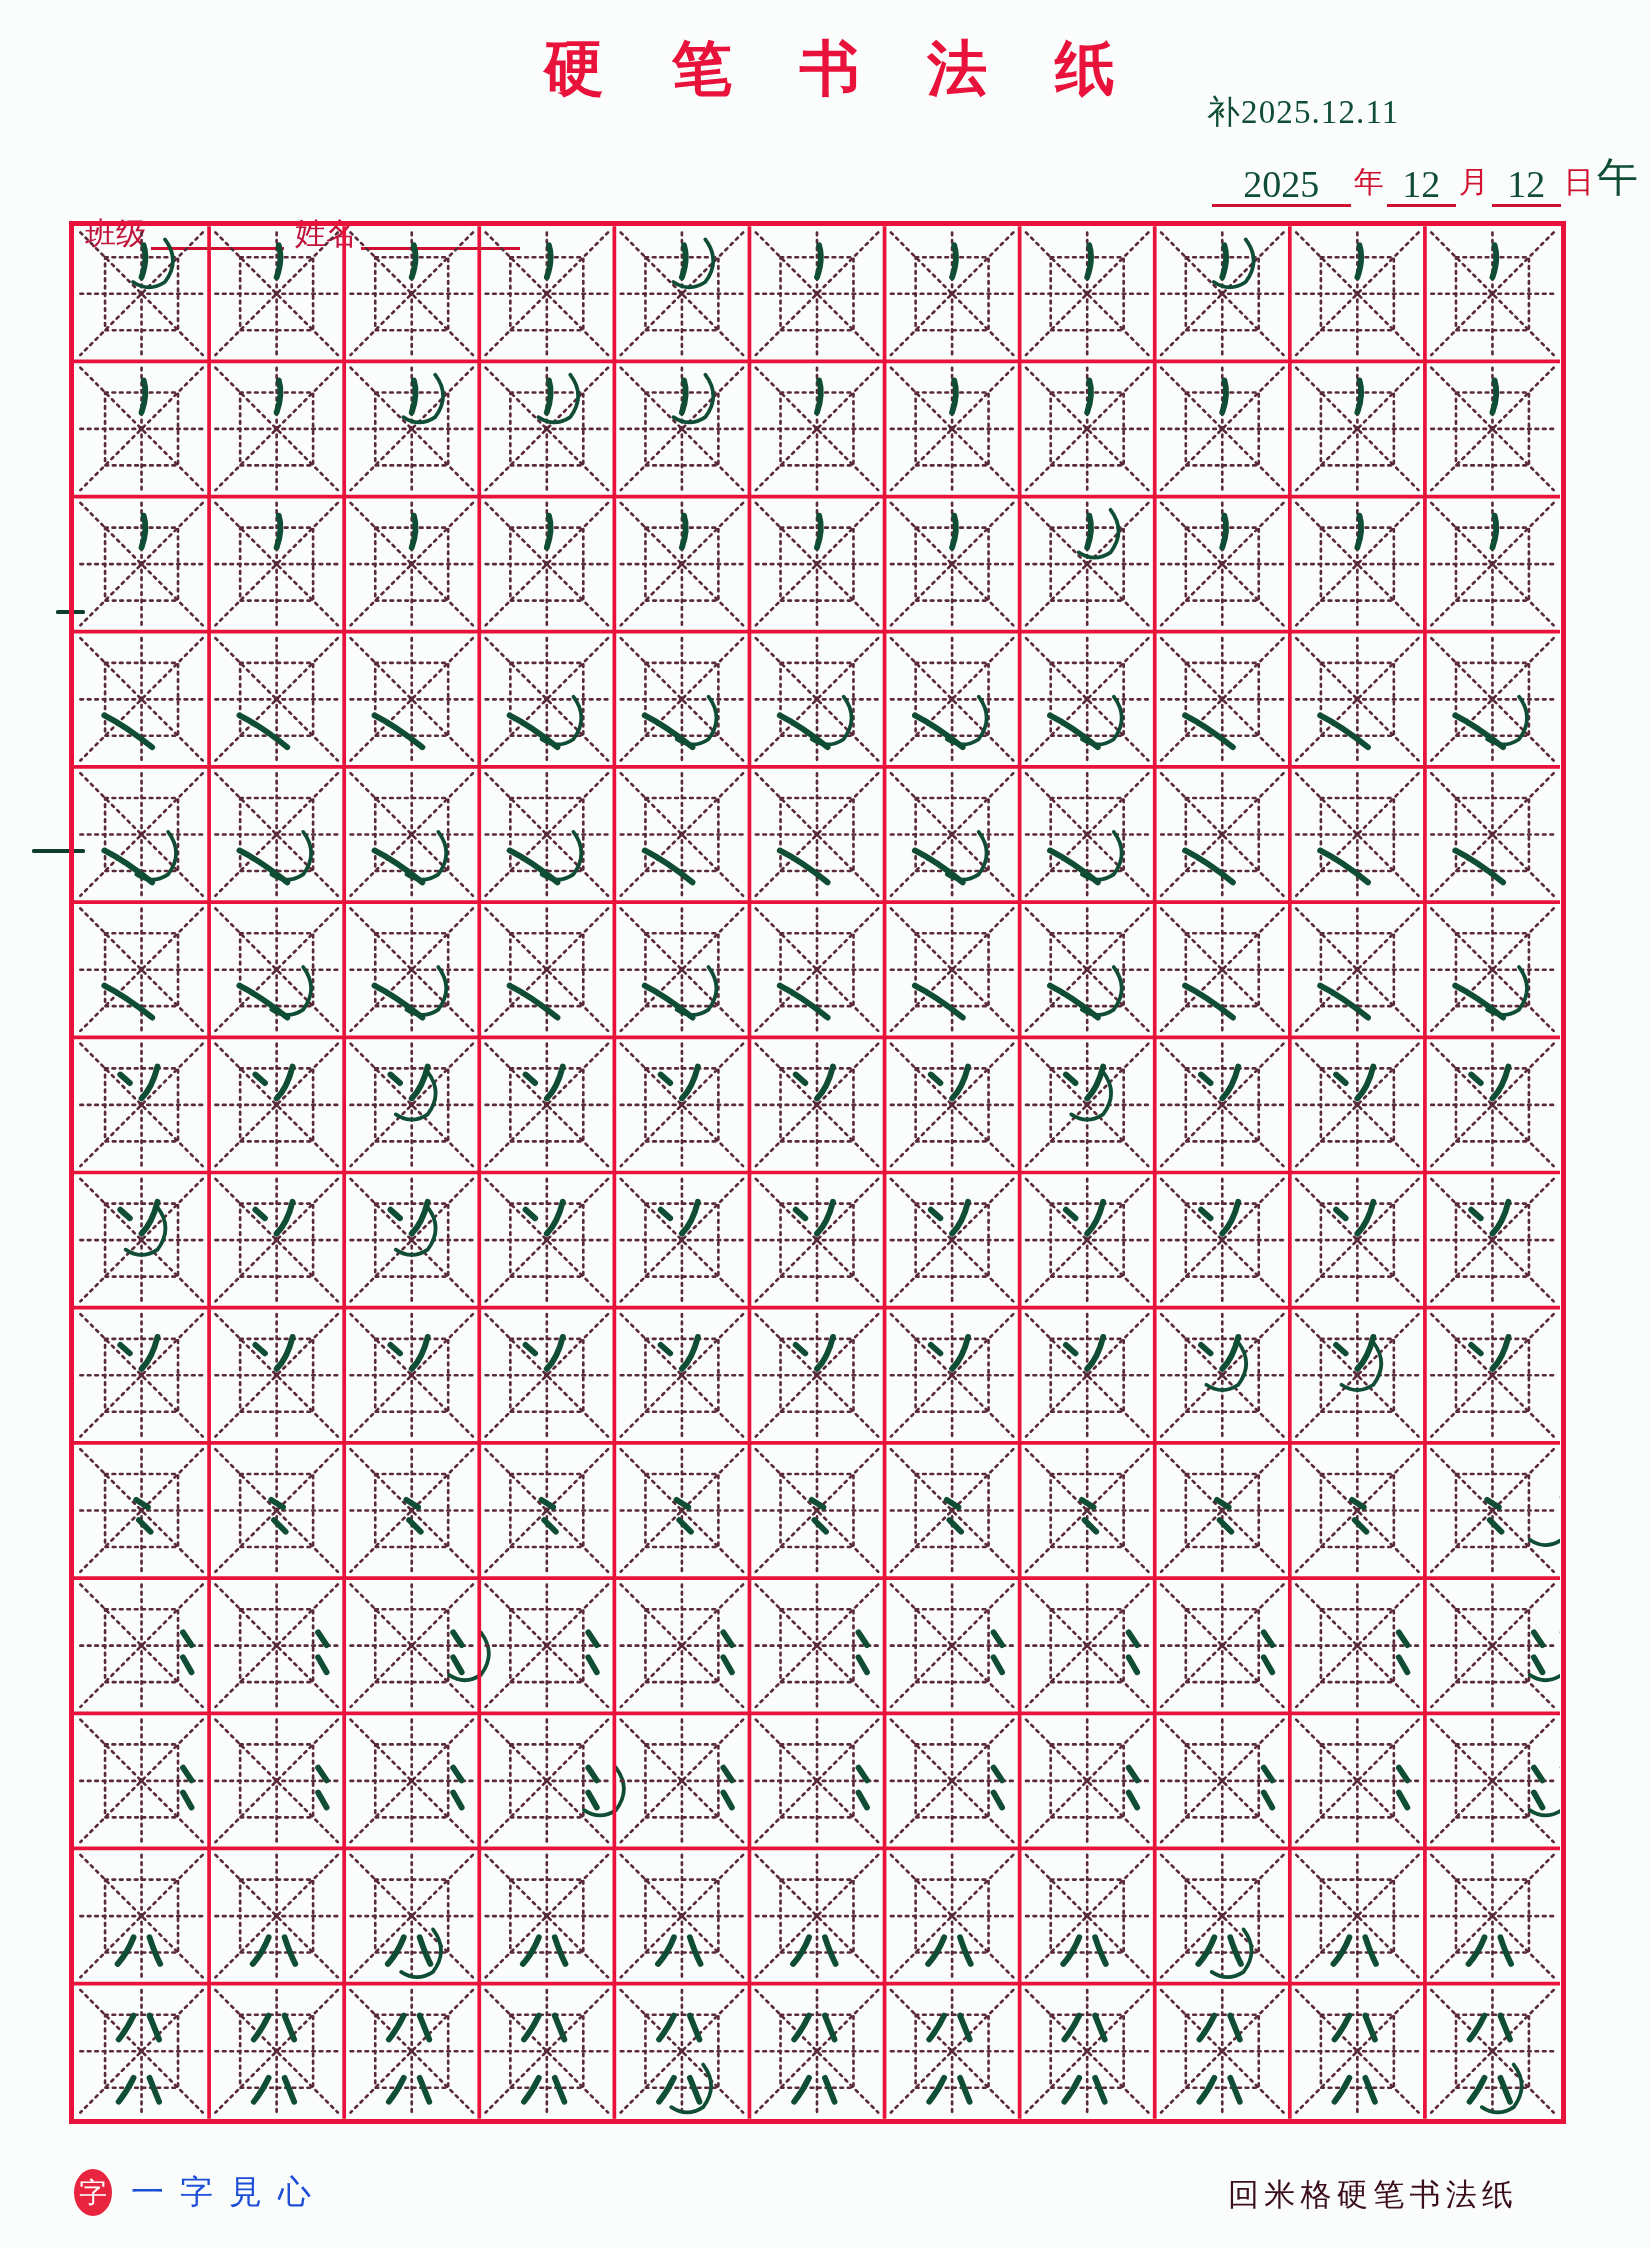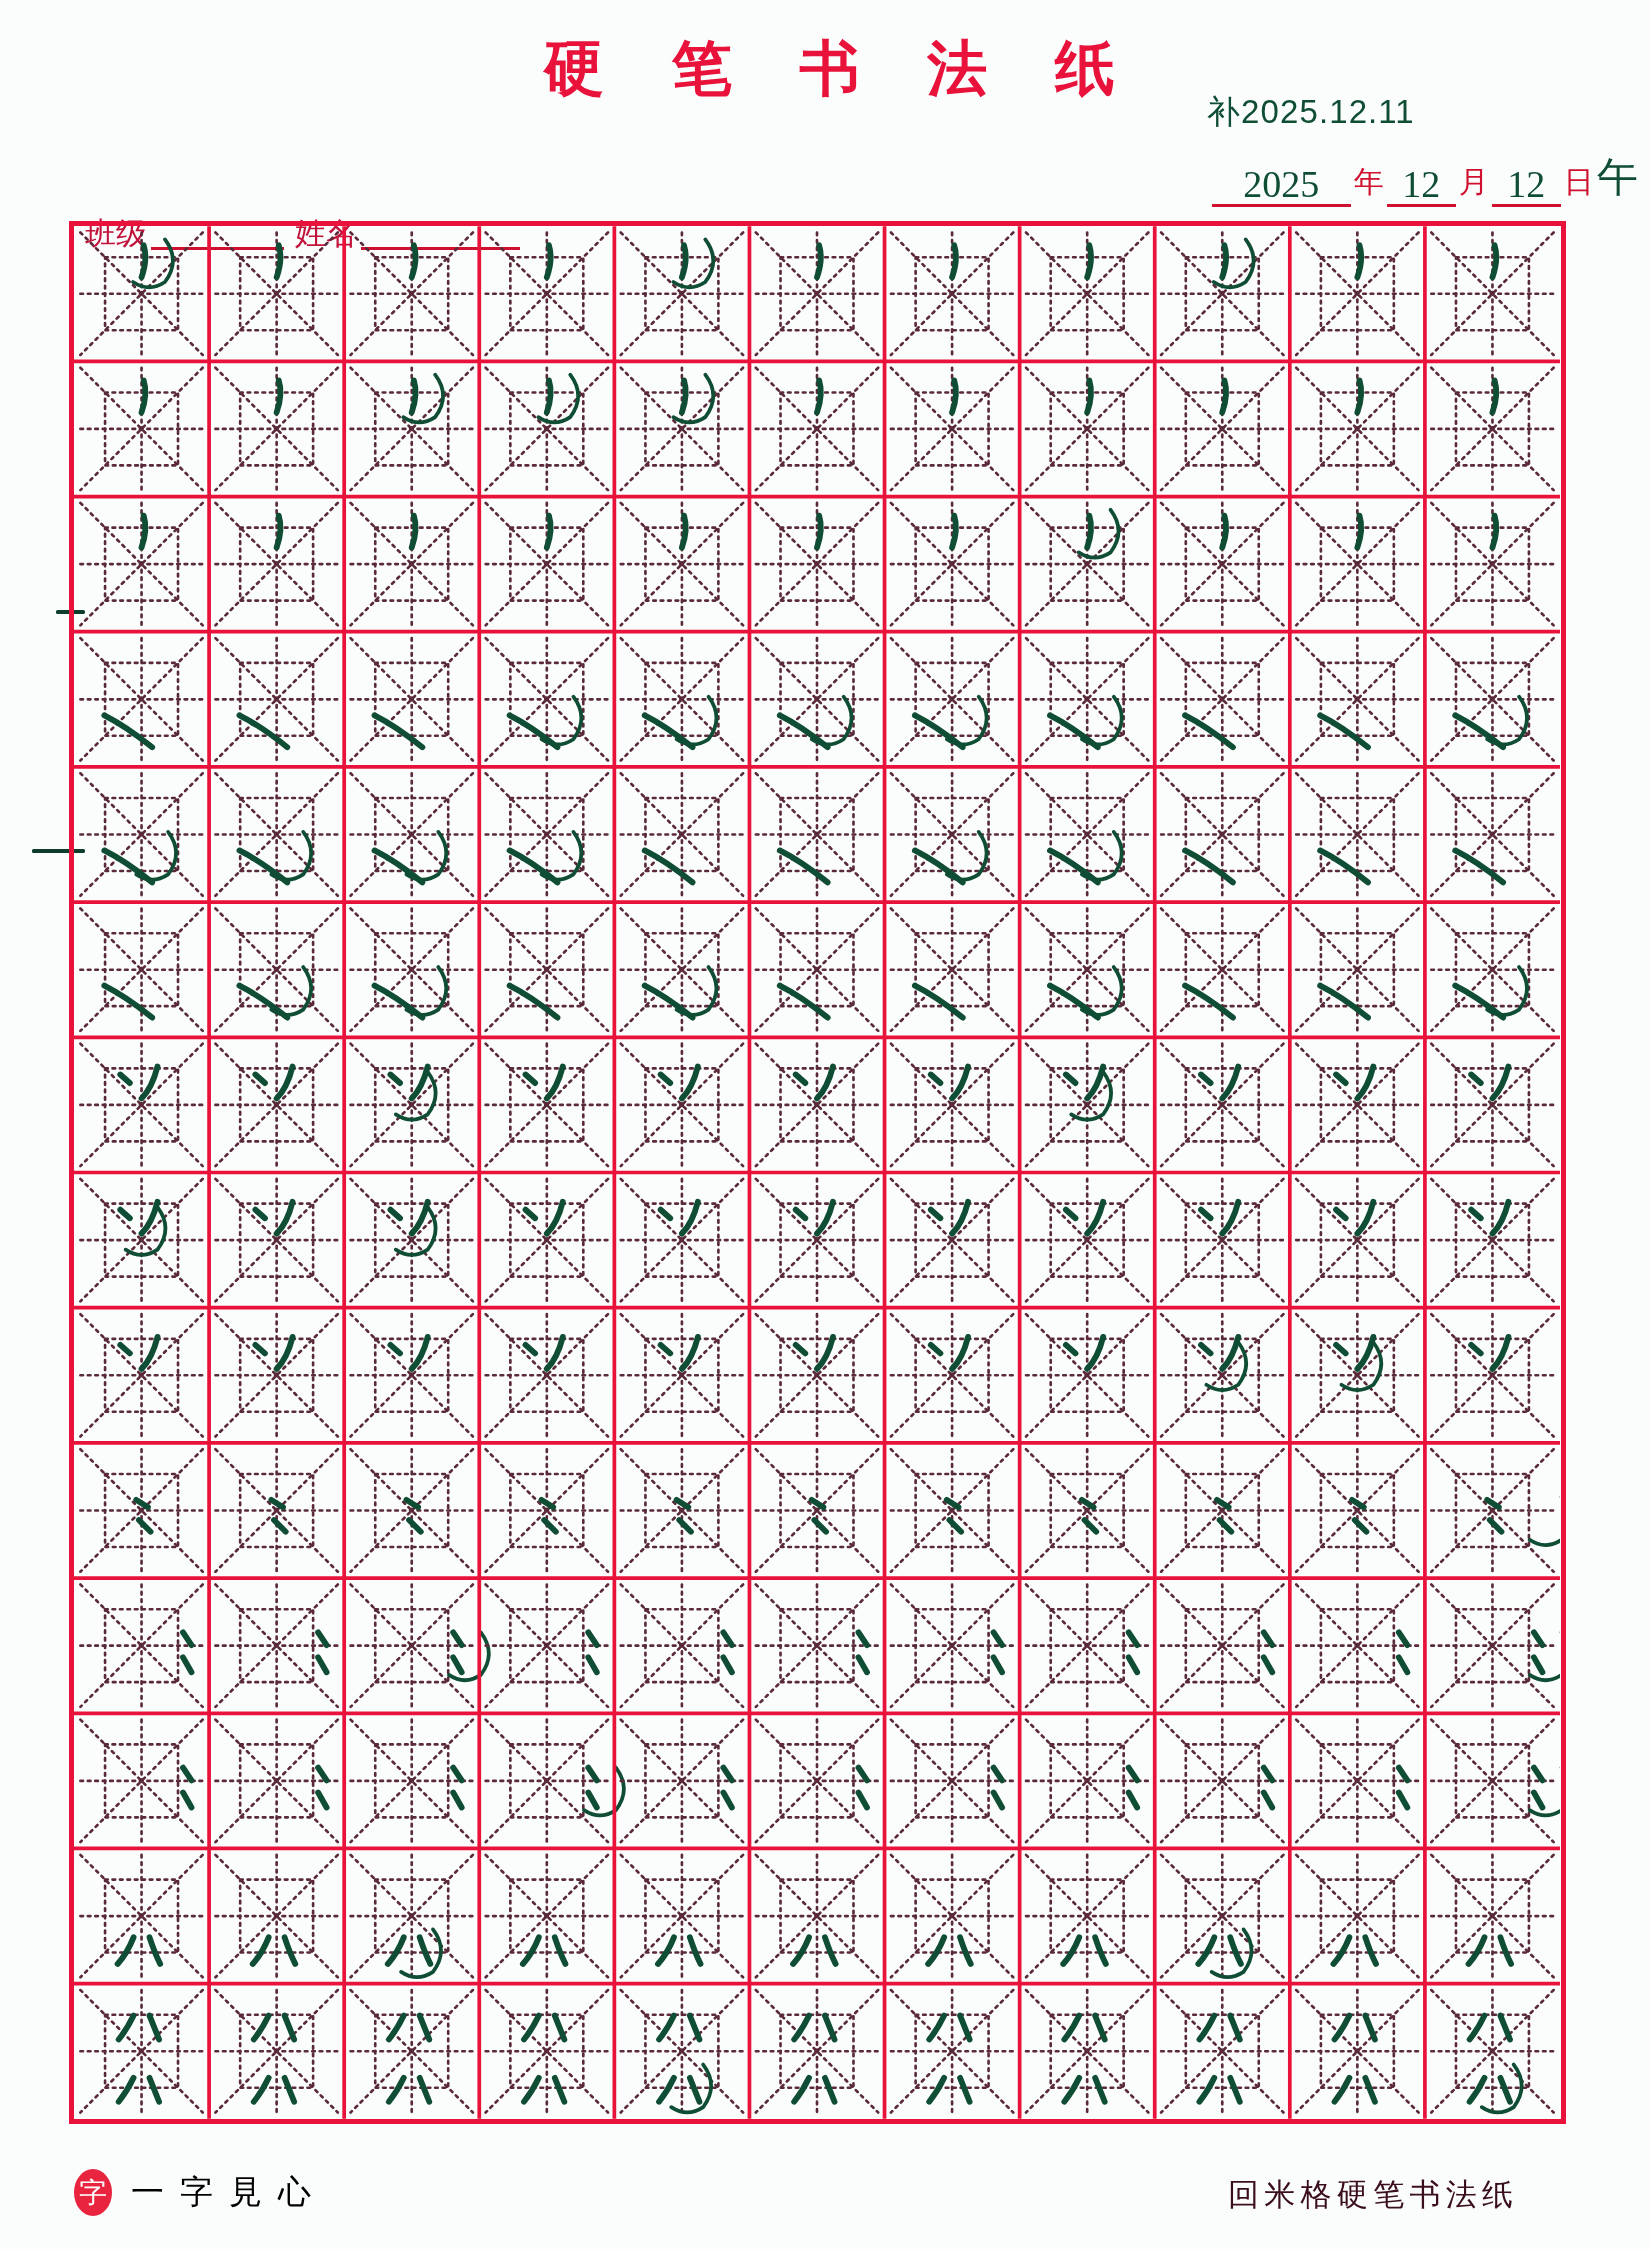--- a/index.html
+++ b/index.html
@@ -1,31 +1,31 @@
 <!DOCTYPE html>
 <html style="font-size:8.5px"><head>
 <meta charset="utf-8">
 <style>
   html,body{margin:0;padding:0;}
   body{width:1651px;height:2250px;background:#fbfdfc;position:relative;overflow:hidden;font-family:"DejaVu Serif",serif;}
   .title{position:absolute;left:537px;top:32px;width:585px;height:74px;display:flex;justify-content:space-between;align-items:center;color:#e8123a;font-family:"DejaVu Serif",serif;font-weight:bold;font-size:60px;letter-spacing:0;}
   .title span{display:inline-block;width:74px;text-align:center;}
-  .makeup-note{position:absolute;left:1207px;top:90px;color:#0f4d34;font-family:Liberation Sans, sans-serif;font-size:33px;letter-spacing:1.1px;}
+  .makeup-note{position:absolute;left:1207px;top:90px;color:#0f4d34;font-family:Liberation Serif, serif;font-size:33px;letter-spacing:1.1px;}
   .meta-left{position:absolute;left:85px;top:159px;height:48px;display:flex;align-items:flex-end;color:#c0123a;font-family:"DejaVu Serif",serif;font-size:31px;margin-top:48px;}
   .meta-left .line{display:inline-block;border-bottom:3.2px solid #d0102f;margin:0 10.6px 5.3px 4.3px;}
   .date-row{position:absolute;left:1212px;top:149px;height:58px;display:flex;align-items:flex-end;font-family:Liberation Serif, serif;}
   .date-row .hw{color:#0f4d34;font-size:38px;display:inline-block;border-bottom:3.2px solid #d0102f;padding:0 5.3px 1.1px 5.3px;text-align:center;line-height:1;}
   .date-row .lbl{color:#d0102f;font-size:30px;padding:0 3.2px 4.3px 3.2px;}
   .date-row .extra{color:#0f4d34;font-size:41px;padding-bottom:2.1px;}
   .grid{position:absolute;left:69px;top:221px;width:1497px;height:1903px;border:5.3px solid #e8123a;box-sizing:border-box;}
   .grid svg{position:absolute;left:0;top:0;}
   .tick{position:absolute;height:3.7px;background:#0f3d2c;border-radius:1.6px;}
   .footer-logo{position:absolute;left:74px;top:2169px;display:flex;align-items:center;}
   .seal{width:38px;height:47px;border-radius:50%;background:#e8243f;color:#fff;font-size:28px;display:flex;align-items:center;justify-content:center;font-family:"DejaVu Serif",serif;}
-  .slogan{margin-left:19px;font-size:33px;color:#000000;letter-spacing:16px;font-family:"DejaVu Sans",sans-serif;}
+  .slogan{margin-left:19px;font-size:33px;color:#1d4ed8;letter-spacing:16px;font-family:"DejaVu Sans",sans-serif;}
   .footer-right{position:absolute;left:1228px;top:2174px;font-size:31px;color:#3a0e1c;letter-spacing:5.3px;font-family:"DejaVu Serif",serif;}
 </style>
 </head>
 <body>
 
 <div class="title">
   <span>硬</span>
   <span>笔</span>
   <span>书</span>
   <span>法</span>

